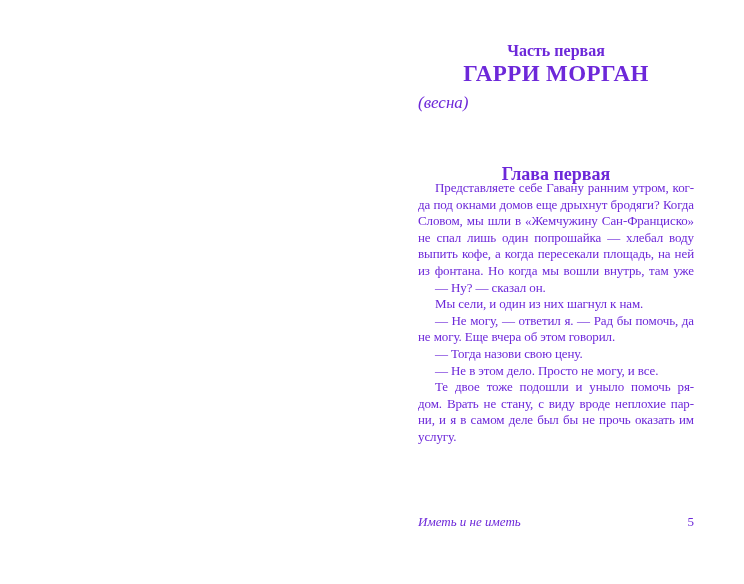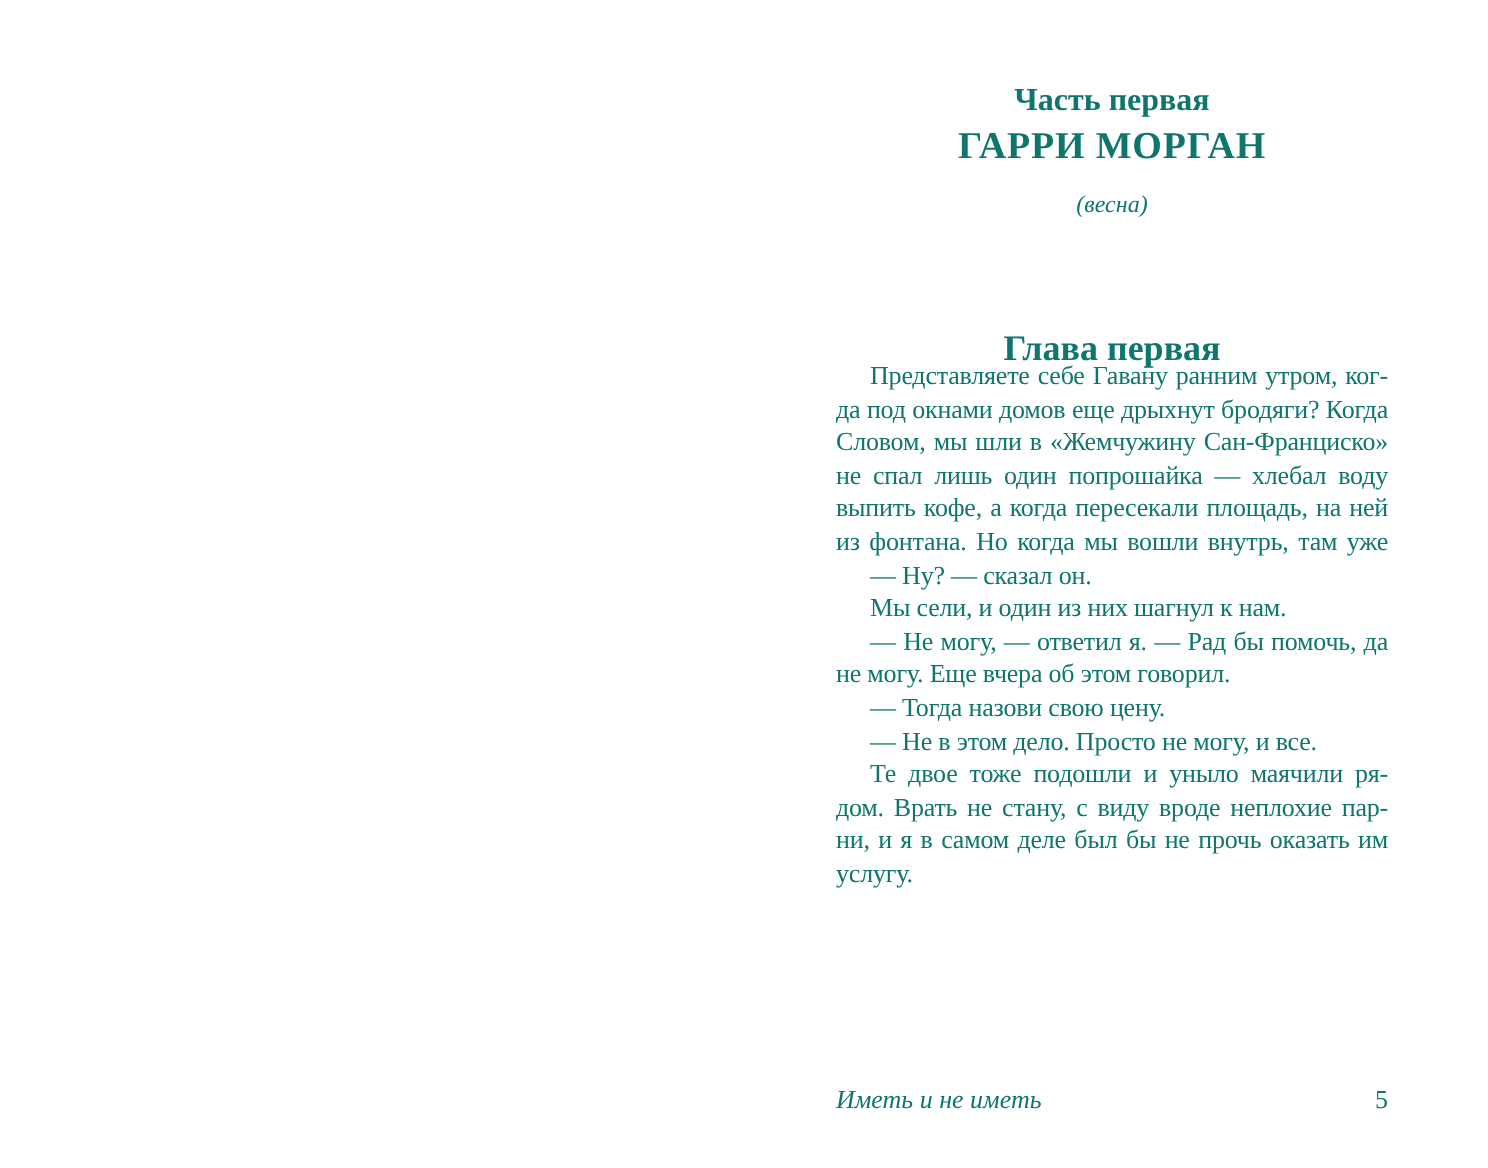--- a/index.html
+++ b/index.html
@@ -11,69 +11,69 @@
     font-family: "Liberation Serif", serif;
     color: #1f1f1f;
     overflow: hidden;
   }
   .part-label {
     position: absolute; left: 418px; top: 42px; width: 276px;
     text-align: center; font-weight: bold; font-size: 16px; line-height: 18px;
   }
   .part-title {
     position: absolute; left: 418px; top: 63px; width: 276px;
-    text-align: center; font-weight: bold; font-size: 19px; line-height: 22px;
+    text-align: center; font-weight: bold; font-size: 23px; line-height: 22px;
     letter-spacing: 0.4px;
   }
   .part-subtitle {
     position: absolute; left: 418px; top: 94px; width: 276px;
-    text-align: center; font-style: italic; font-size: 12px; line-height: 17px;
+    text-align: left; font-style: italic; font-size: 17px; line-height: 17px;
   }
   .chapter-title {
     position: absolute; left: 418px; top: 166px; width: 276px;
     text-align: center; font-weight: bold; font-size: 18px; line-height: 17px;
   }
   .body-text {
     position: absolute; left: 418px; top: 180px; width: 276px;
     font-size: 13px; line-height: 16.6px; letter-spacing: -0.1px;
   }
   .line { white-space: nowrap; }
   .line.justify { text-align: justify; text-align-last: justify; }
   .line.plain { text-align: left; }
   .line.indent { text-indent: 17px; }
   .footer {
     position: absolute; left: 418px; top: 514px; width: 276px;
     display: flex; justify-content: space-between; align-items: baseline;
     font-size: 13px; line-height: 16px;
   }
-  .footer .book-title { font-style: italic; margin-top: 28px; }
+  .footer .book-title { font-style: italic; }
   .footer .page-number { font-style: normal; }
 </style>
 </head>
 <body>
 
-<div class="page" style="background: rgb(255, 255, 255); color: #0f766e;">
+<div class="page" style="background: rgb(255, 255, 255); color: #6d28d9;">
   <div class="part-label">Часть первая</div>
   <div class="part-title">ГАРРИ МОРГАН</div>
   <div class="part-subtitle">(весна)</div>
   <div class="chapter-title">Глава первая</div>
   <div class="body-text">
       <div class="line justify indent">Представляете себе Гавану ранним утром, ког-</div>
       <div class="line justify">да под окнами домов еще дрыхнут бродяги? Когда</div>
       <div class="line justify">Словом, мы шли в «Жемчужину Сан-Франциско»</div>
       <div class="line justify">не спал лишь один попрошайка — хлебал воду</div>
       <div class="line justify">выпить кофе, а когда пересекали площадь, на ней</div>
       <div class="line justify">из фонтана. Но когда мы вошли внутрь, там уже</div>
       <div class="line plain indent">— Ну? — сказал он.</div>
       <div class="line plain indent">Мы сели, и один из них шагнул к нам.</div>
       <div class="line justify indent">— Не могу, — ответил я. — Рад бы помочь, да</div>
       <div class="line plain">не могу. Еще вчера об этом говорил.</div>
       <div class="line plain indent">— Тогда назови свою цену.</div>
       <div class="line plain indent">— Не в этом дело. Просто не могу, и все.</div>
-      <div class="line justify indent">Те двое тоже подошли и уныло маячили ря-</div>
+      <div class="line justify indent">Те двое тоже подошли и уныло помочь ря-</div>
       <div class="line justify">дом. Врать не стану, с виду вроде неплохие пар-</div>
       <div class="line justify">ни, и я в самом деле был бы не прочь оказать им</div>
       <div class="line plain">услугу.</div>
     </div>
   <div class="footer">
     <span class="book-title">Иметь и не иметь</span>
     <span class="page-number">5</span>
   </div>
 </div>
 

